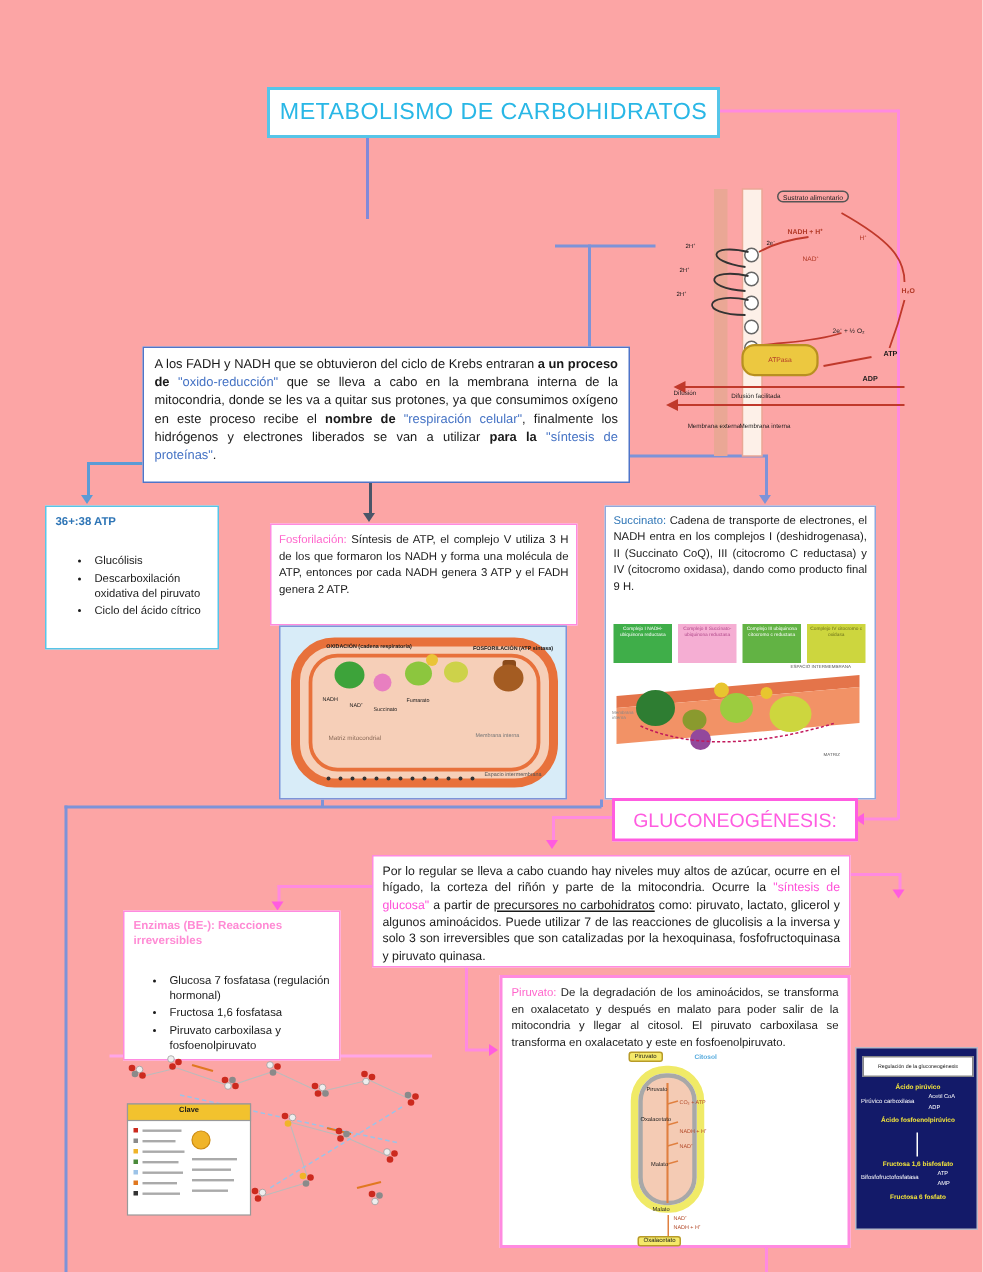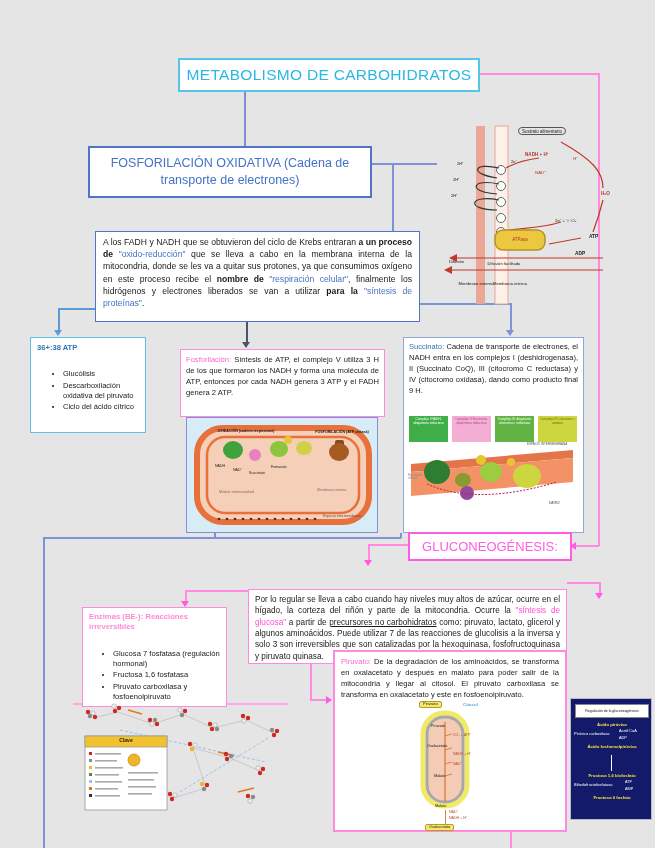--- a/index.html
+++ b/index.html
@@ -1,16 +1,16 @@
 <!DOCTYPE html>
 <html><head>
 <meta charset="utf-8">
 <style>
   html,body{margin:0;padding:0;background:#ffffff;}
-  #page{position:relative;width:655px;height:848px;background:#e5e5e5;overflow:hidden;
+  #page{position:relative;width:655px;height:848px;background:#fca5a5;overflow:hidden;
         font-family:"Liberation Sans",sans-serif;color:#1a1a1a;}
   .box{position:absolute;box-sizing:border-box;background:#fff;}
   .h,.v{position:absolute;}
   .h{height:1.6px;}
   .v{width:1.6px;}
   .arr{position:absolute;width:0;height:0;}
   .ad{border-left:4px solid transparent;border-right:4px solid transparent;border-top:6px solid #5b9bd5;}
   .al{border-top:4px solid transparent;border-bottom:4px solid transparent;border-right:6px solid #ff5ce0;}
   .ar{border-top:4px solid transparent;border-bottom:4px solid transparent;border-left:6px solid #ff5ce0;}
   .s-b{font-weight:bold;}
@@ -71,23 +71,20 @@
   <div class="h" style="left:310px;top:699px;width:17px;background:#ff8ae0;"></div>
   <div class="arr ar" style="left:326px;top:696px;"></div>
 
   <div class="v" style="left:510px;top:832px;height:16px;background:#ff8ae0;"></div>
   <div class="h" style="left:73px;top:703px;width:215px;background:#ffa6e8;"></div>
 
   <div class="box" style="left:178px;top:58px;width:302px;height:34px;border:2px solid #56c5e8;display:flex;align-items:center;justify-content:center;">
     <span style="font-size:15.5px;color:#29b7e6;letter-spacing:.3px;">METABOLISMO DE CARBOHIDRATOS</span>
   </div>
 
-  <div class="box" style="left:88px;top:146px;width:284px;height:52px;border:2px solid #4f74c8;display:flex;align-items:center;justify-content:center;padding:2px 14px;">
-    <span style="font-size:12.5px;color:#4472c4;text-align:center;line-height:1.35;">FOSFORILACIÓN OXIDATIVA (Cadena de transporte de electrones)</span>
-  </div>
 
   <div class="box" style="left:95px;top:231px;width:325px;height:91px;border:1.5px solid #4f74c8;padding:4px 7px;font-size:8.6px;line-height:1.42;text-align:justify;">
     <span><span>A los FADH y NADH que se obtuvieron del ciclo de Krebs entraran </span><span class="s-b">a un proceso de </span><span class="s-blue">"oxido-reducción"</span><span> que se lleva a cabo en la membrana interna de la mitocondria, donde se les va a quitar sus protones, ya que consumimos oxígeno en este proceso recibe el </span><span class="s-b">nombre de </span><span class="s-blue">"respiración celular"</span><span>, finalmente los hidrógenos y electrones liberados se van a utilizar </span><span class="s-b">para la </span><span class="s-blue">"síntesis de proteínas"</span><span>.</span></span>
   </div>
 
   <div class="box" style="left:30px;top:337px;width:116px;height:96px;border:1.5px solid #56c5e8;padding:5px 4px 2px 6px;">
     <div style="font-size:7.6px;font-weight:bold;color:#2e75b6;">36+:38 ATP</div>
     <ul class="dots" style="font-size:7.5px;line-height:1.3;">
         <li>Glucólisis</li>
         <li>Descarboxilación oxidativa del piruvato</li>
@@ -159,21 +156,21 @@
       <div class="tiny" style="left:120px;top:29px;width:50px;font-size:3px;color:#555;">ESPACIO INTERMEMBRANA</div>
       <div class="tiny" style="left:142px;top:88px;font-size:3px;color:#555;">MATRIZ</div>
       <div class="tiny" style="left:1px;top:60px;width:24px;font-size:3px;color:#888;">Membrana interna</div>
     </div>
   </div>
 
   <div class="box" style="left:408px;top:532px;width:164px;height:29px;border:2px solid #ff5ce0;display:flex;align-items:center;justify-content:center;">
     <span style="font-size:13px;color:#ff5ce0;">GLUCONEOGÉNESIS:</span>
   </div>
 
-  <div class="box" style="left:248px;top:589px;width:319px;height:75px;border:1.5px solid #ff8ae0;padding:4px 6px;font-size:8.2px;line-height:1.38;text-align:justify;">
+  <div class="box" style="left:248px;top:570px;width:319px;height:75px;border:1.5px solid #ff8ae0;padding:4px 6px;font-size:8.2px;line-height:1.38;text-align:justify;">
     <span><span>Por lo regular se lleva a cabo cuando hay niveles muy altos de azúcar, ocurre en el hígado, la corteza del riñón y parte de la mitocondria. Ocurre la </span><span class="s-pink">"síntesis de glucosa"</span><span> a partir de </span><span class="s-u">precursores no carbohidratos</span><span> como: piruvato, lactato, glicerol y algunos aminoácidos. Puede utilizar 7 de las reacciones de glucolisis a la inversa y solo 3 son irreversibles que son catalizadas por la hexoquinasa, fosfofructoquinasa y piruvato quinasa.</span></span>
   </div>
 
   <div class="box" style="left:82px;top:607px;width:145px;height:100px;border:1.5px solid #ff8ae0;padding:4px 4px 2px 6px;">
     <div style="font-size:7.7px;color:#ff8ad4;line-height:1.3;font-weight:bold;">Enzimas (BE-): Reacciones irreversibles</div>
     <ul class="dots" style="font-size:7.6px;line-height:1.28;padding-left:24px;">
         <li>Glucosa 7 fosfatasa (regulación hormonal)</li>
         <li>Fructosa 1,6 fosfatasa</li>
         <li>Piruvato carboxilasa y fosfoenolpiruvato</li>
       </ul>

